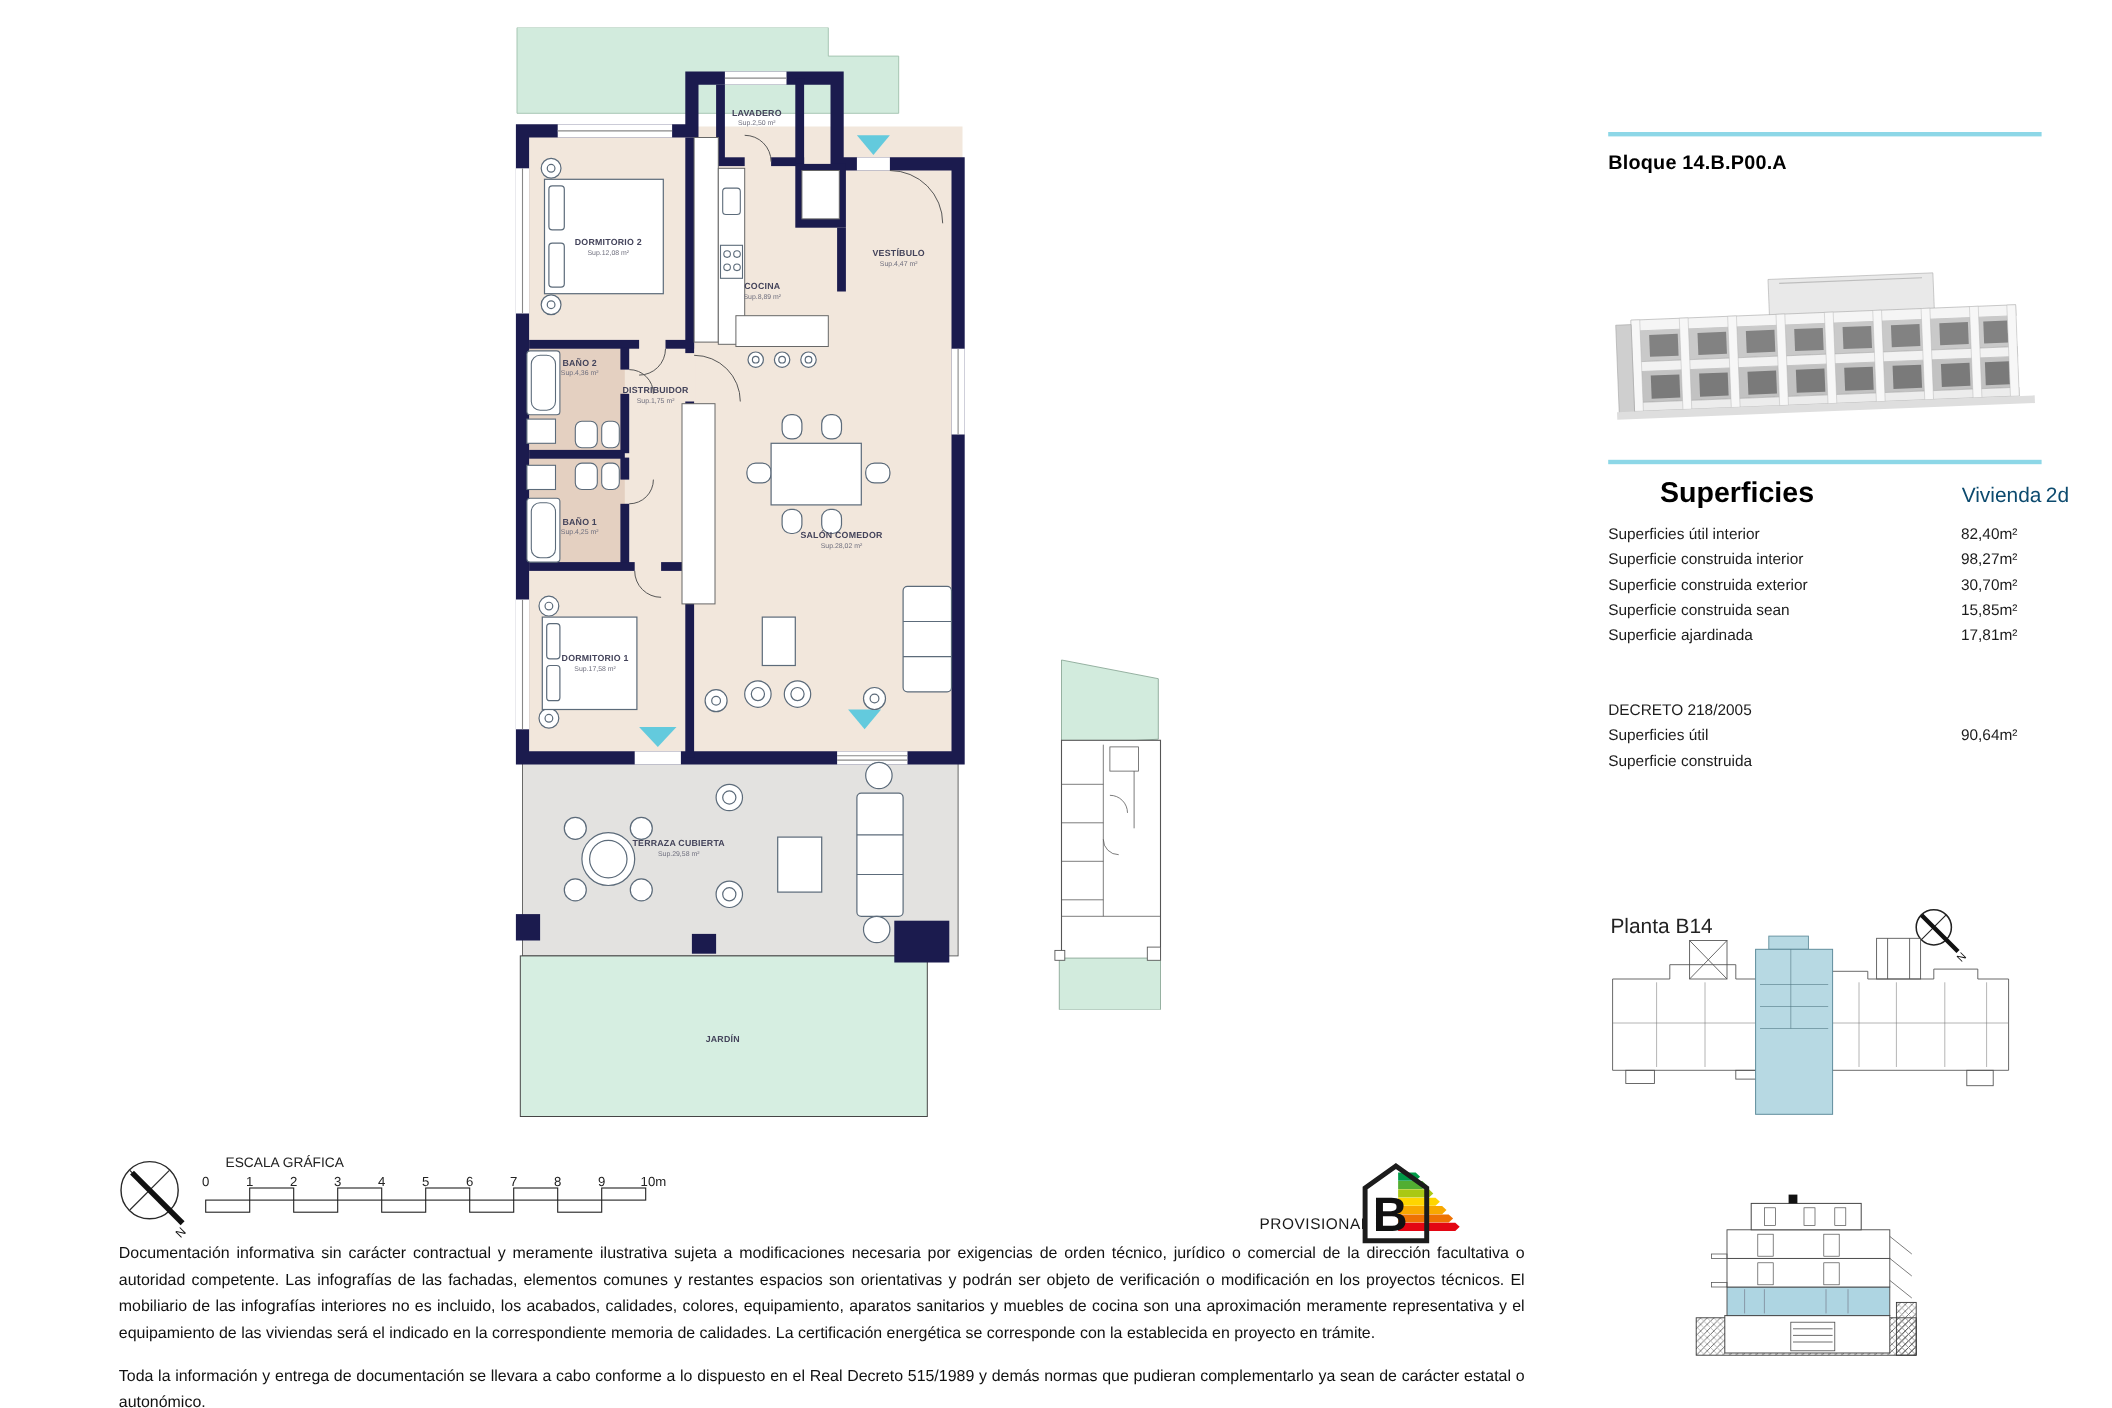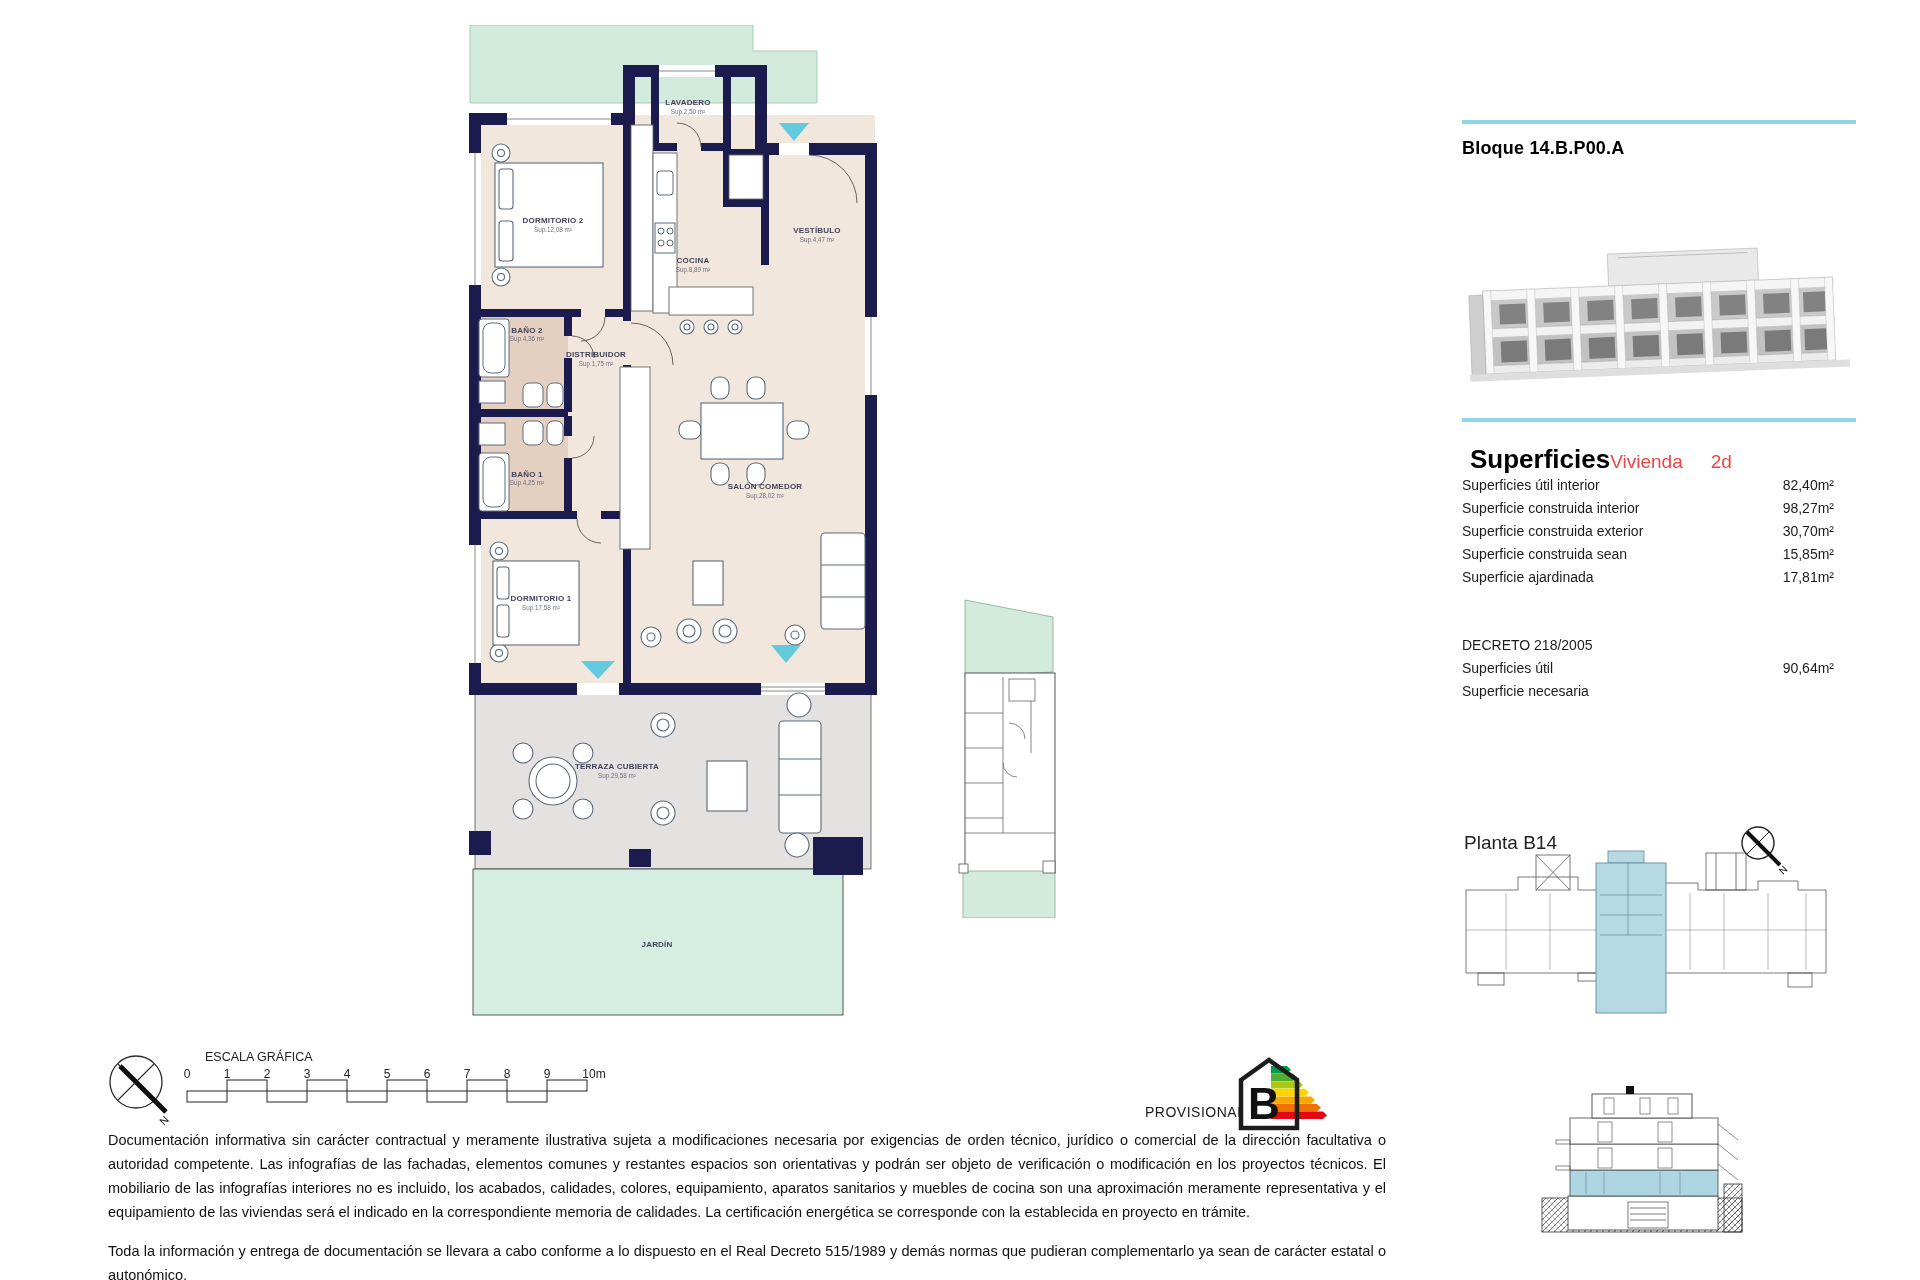--- a/index.html
+++ b/index.html
@@ -1,23 +1,23 @@
 <!DOCTYPE html>
 <html><head>
 <meta charset="utf-8">
 <style>
   html,body{margin:0;padding:0;background:#ffffff;}
   .page{position:relative;width:1920px;height:1280px;background:#fff;overflow:hidden;
         font-family:"Liberation Sans", sans-serif;color:#1a1a1a;}
   .abs{position:absolute;}
   .cyanline{position:absolute;height:4px;background:#8dd7e7;width:394px;left:1462px;}
   .doc-title{position:absolute;left:1462px;top:138px;font-size:18px;font-weight:800;color:#000;letter-spacing:0.2px;}
-  .sup-head-row{position:absolute;left:1470px;top:432px;width:372px;display:flex;align-items:baseline;margin-top:12px;}
+  .sup-head-row{position:absolute;left:1509px;top:432px;width:372px;display:flex;justify-content:space-between;align-items:baseline;}
   .sup-head{font-size:26px;font-weight:800;color:#000;}
-  .vivienda{font-size:19px;color:#ef4444;display:flex;gap:28px;}
+  .vivienda{font-size:19px;color:#0c4a6e;display:flex;gap:4px;}
   .sup-table{position:absolute;left:1462px;top:474px;width:372px;font-size:14px;color:#1c1c1c;}
   .sup-row{display:flex;justify-content:space-between;line-height:23px;}
   .decreto{margin-top:45px;}
   .planta-label{position:absolute;left:1464px;top:832px;font-size:19px;color:#222;}
   .provisional{position:absolute;left:1145px;top:1104px;font-size:14px;letter-spacing:0.5px;color:#1a1a1a;}
   .disclaimer{position:absolute;left:108px;top:1128px;width:1278px;font-size:14.5px;line-height:24px;
               text-align:justify;color:#111;}
   .disclaimer p{margin:0 0 15px 0;}
   svg{font-family:"Liberation Sans", sans-serif;}
   .room-name{font-size:8px;font-weight:600;fill:#43435a;letter-spacing:0.2px;}
@@ -319,21 +319,21 @@
       <span>Superficie ajardinada</span>
       <span>17,81m²</span>
     </div>
     <div class="decreto">
       <div class="sup-row">DECRETO 218/2005</div>
       <div class="sup-row">
         <span>Superficies útil</span>
         <span>90,64m²</span>
       </div>
       <div class="sup-row">
-        <span>Superficie necesaria</span>
+        <span>Superficie construida</span>
         <span></span>
       </div>
     </div>
   </div>
 
   <div class="planta-label">Planta B14</div>
   <svg class="abs" style="left:1458px;top:815px;" width="400" height="212" viewBox="0 0 400 212">
 
     <g>
       <circle cx="300" cy="28" r="16" fill="none" stroke="#222" stroke-width="1.4"></circle>

